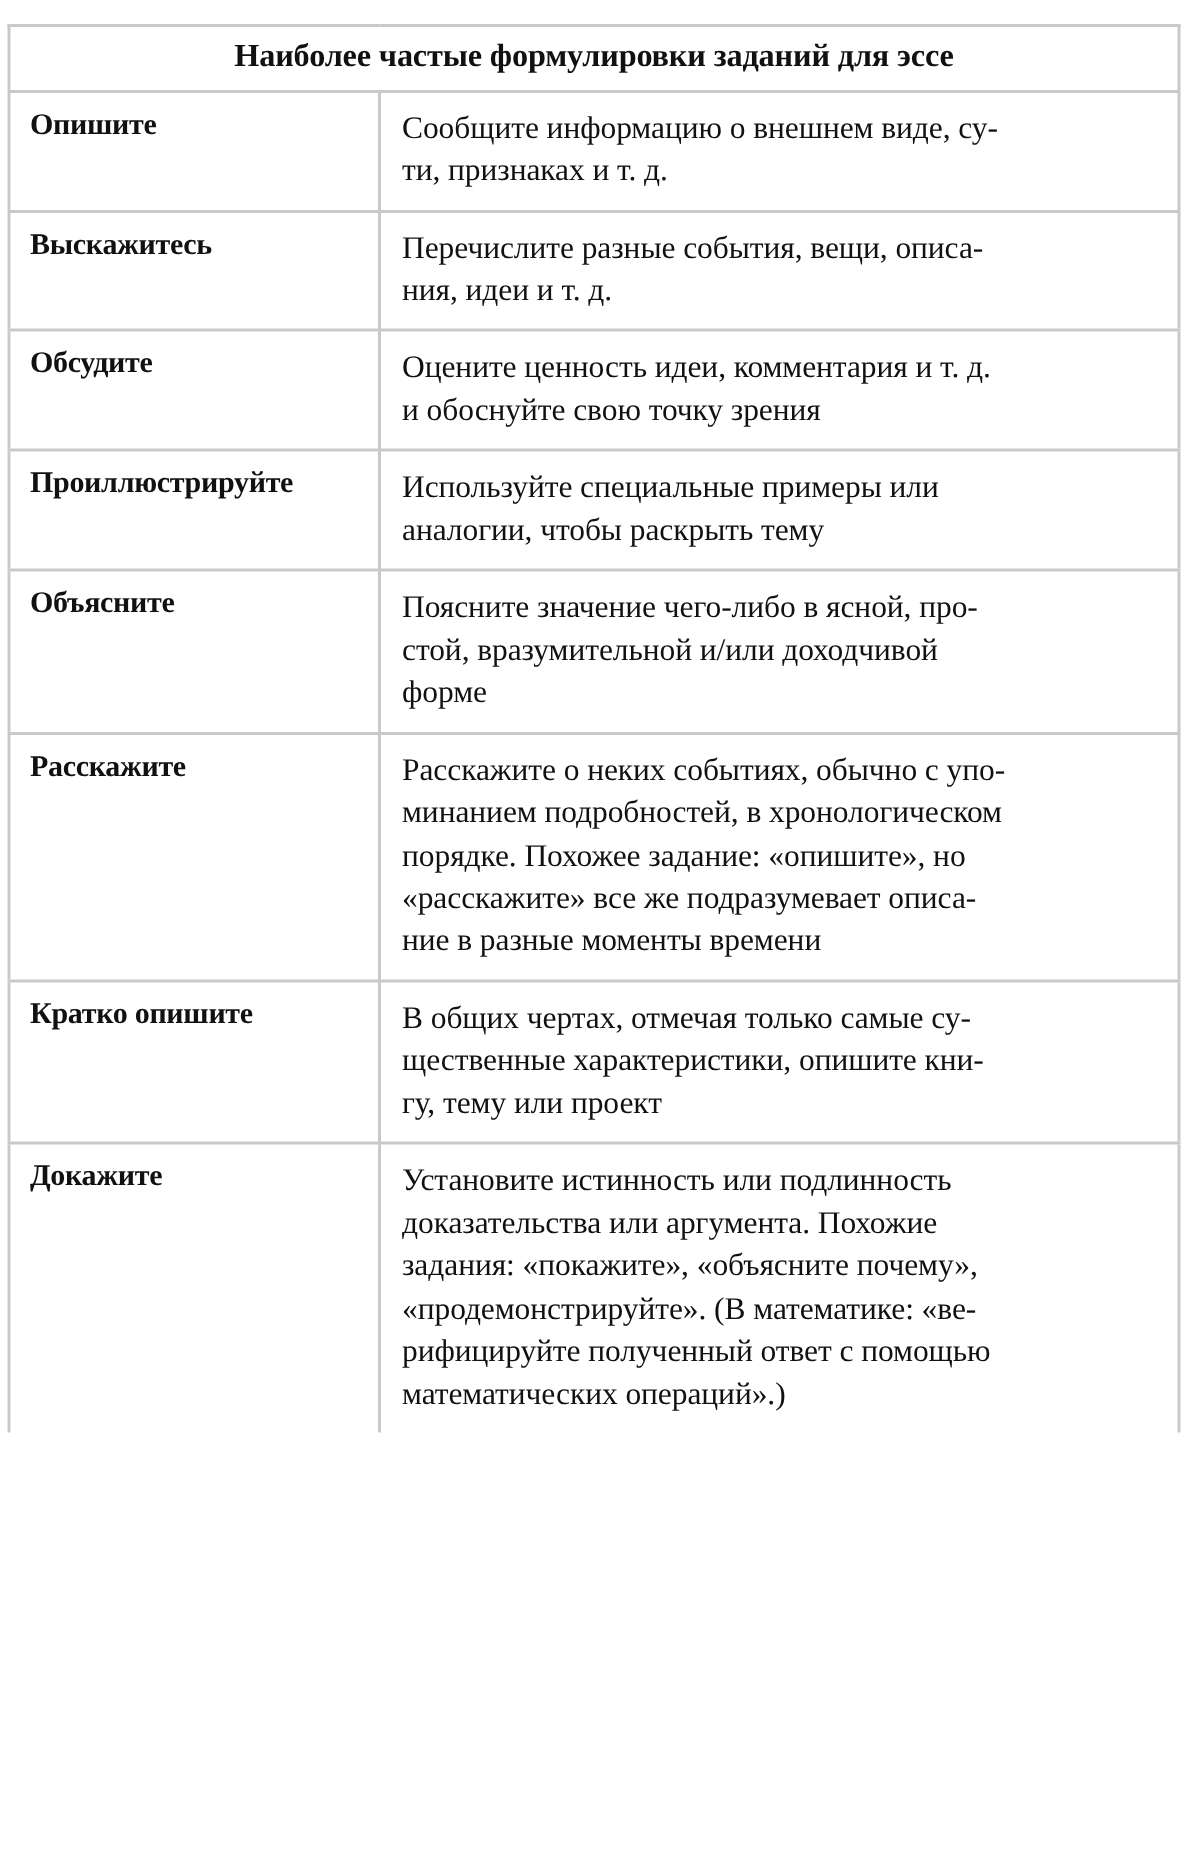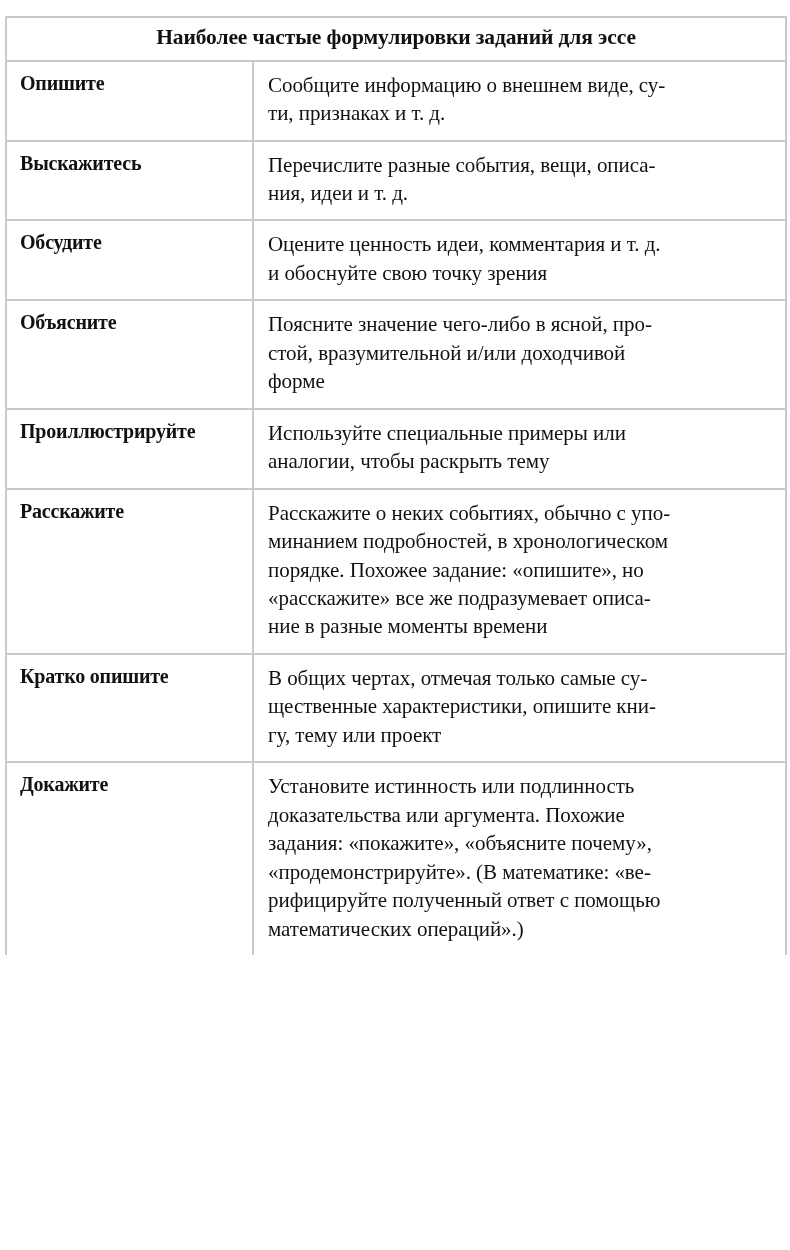--- a/index.html
+++ b/index.html
@@ -131,35 +131,35 @@
           <td class="term-cell">
             <span class="term-text">Обсудите</span>
           </td>
           <td class="desc-cell">
             <span class="desc-text">Оцените ценность идеи, комментария и т. д.
 и обоснуйте свою точку зрения</span>
           </td>
         </tr>
         <tr>
           <td class="term-cell">
+            <span class="term-text">Проиллюстрируйте</span>
+          </td>
+          <td class="desc-cell">
+            <span class="desc-text">Используйте специальные примеры или
+аналогии, чтобы раскрыть тему</span>
+          </td>
+        </tr>
+        <tr>
+          <td class="term-cell">
             <span class="term-text">Объясните</span>
           </td>
           <td class="desc-cell">
             <span class="desc-text">Поясните значение чего-либо в ясной, про-
 стой, вразумительной и/или доходчивой
 форме</span>
-          </td>
-        </tr>
-        <tr>
-          <td class="term-cell">
-            <span class="term-text">Проиллюстрируйте</span>
-          </td>
-          <td class="desc-cell">
-            <span class="desc-text">Используйте специальные примеры или
-аналогии, чтобы раскрыть тему</span>
           </td>
         </tr>
         <tr>
           <td class="term-cell">
             <span class="term-text">Расскажите</span>
           </td>
           <td class="desc-cell">
             <span class="desc-text">Расскажите о неких событиях, обычно с упо-
 минанием подробностей, в хронологическом
 порядке. Похожее задание: «опишите», но

